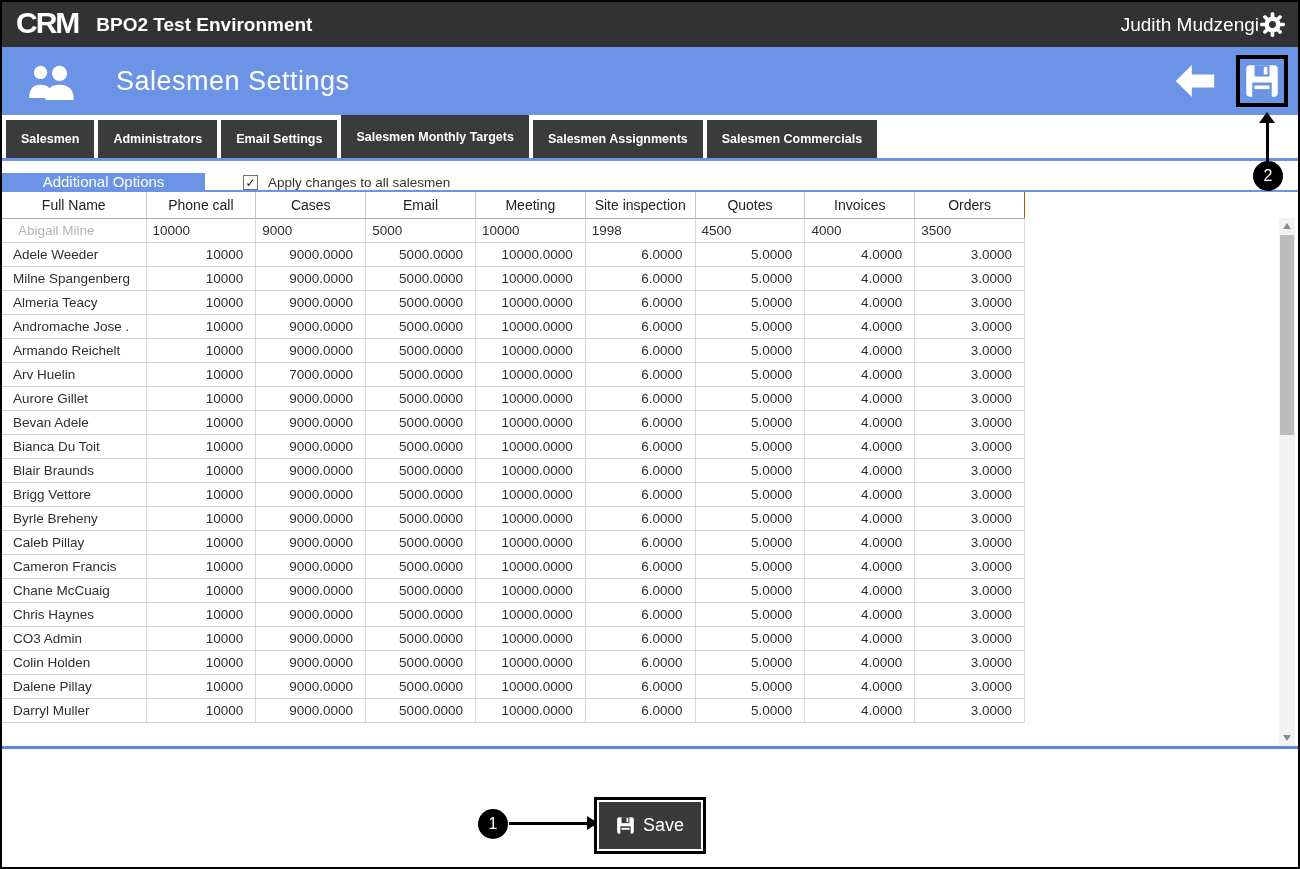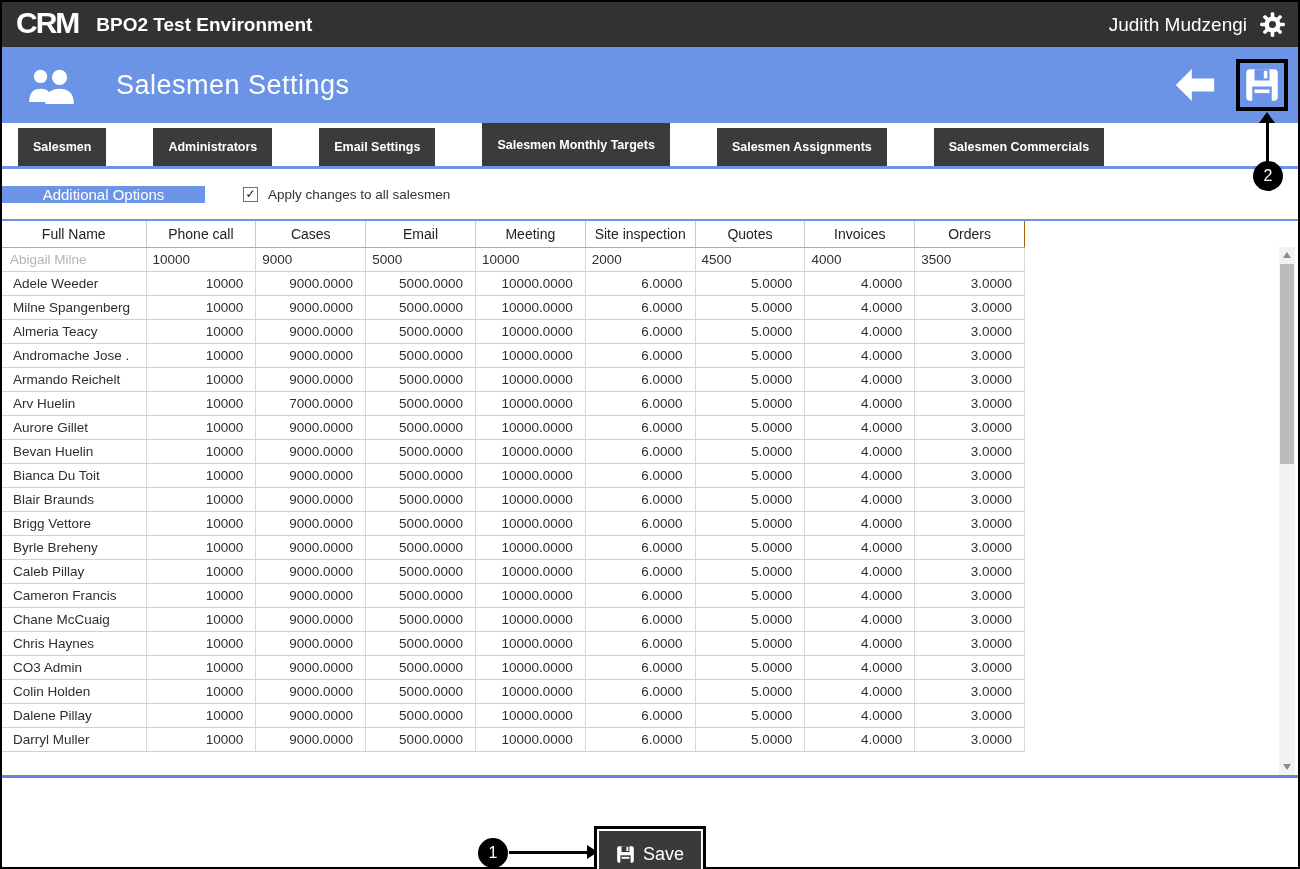--- a/index.html
+++ b/index.html
@@ -8,51 +8,51 @@
     --tabdark:#3B3B3B;
   }
   *{margin:0;padding:0;box-sizing:border-box;}
   body{width:1300px;height:869px;overflow:hidden;background:#fff;font-family:"Liberation Sans",sans-serif;}
   .page{position:relative;width:1300px;height:869px;border:2px solid #000;background:#fff;display:flex;flex-direction:column;}
 
   
   .topbar{height:45px;background:var(--dark);display:flex;align-items:center;padding:0 12px 0 14px;flex:0 0 auto;}
   .logo{color:#fff;font-size:30px;font-weight:800;letter-spacing:-2px;line-height:1;padding-bottom:3px;}
   .topbar-title{color:#fff;font-size:19px;font-weight:700;margin-left:18px;}
-  .topbar-right{margin-left:auto;display:flex;align-items:center;gap:12px;}
+  .topbar-right{margin-left:auto;display:flex;align-items:center;gap:0;}
   .user-name{color:#fff;font-size:19px;}
 
   
-  .bluehead{height:76px;background:var(--blue);display:flex;align-items:center;padding:0 8px 0 26px;flex:0 0 auto;}
+  .bluehead{height:68px;background:var(--blue);display:flex;align-items:center;padding:0 8px 0 26px;flex:0 0 auto;}
   .page-title{color:#fff;font-size:27px;font-weight:400;margin-left:42px;letter-spacing:.5px;}
   .back-btn{margin-left:auto;margin-right:20px;display:flex;align-items:center;cursor:pointer;background:none;border:none;}
   .save-annot-box{width:52px;height:52px;border:4px solid #000;display:flex;align-items:center;justify-content:center;margin-right:2px;}
   .save-icon-btn{background:none;border:none;display:flex;align-items:center;cursor:pointer;}
 
   
-  .tabsrow{height:46px;display:flex;align-items:flex-end;padding-left:16px;border-bottom:3px solid var(--blue);background:#fff;flex:0 0 auto;gap:43px;}
+  .tabsrow{height:46px;display:flex;align-items:flex-end;padding-left:4px;border-bottom:3px solid var(--blue);background:#fff;flex:0 0 auto;}
   .tab{background:var(--tabdark);color:#fff;font-size:12.5px;font-weight:bold;padding:0 15px;margin-right:4px;height:38px;display:flex;align-items:center;border:none;cursor:pointer;white-space:nowrap;}
   .tab.active{height:43px;}
 
   
-  .optionsrow{height:52px;display:flex;align-items:center;border-bottom:2px solid var(--blue);flex:0 0 auto;}
+  .optionsrow{height:31px;display:flex;align-items:flex-end;border-bottom:2px solid var(--blue);flex:0 0 auto;}
   .options-tab{width:203px;background:var(--blue);color:#fff;font-size:15px;display:flex;align-items:center;justify-content:center;border:none;cursor:pointer;}
   .checkbox-area{display:flex;align-items:center;margin-left:38px;gap:10px;font-size:13.5px;color:#333;}
   .checkbox{width:15px;height:15px;border:1px solid #707070;background:#fff;display:flex;align-items:center;justify-content:center;font-size:12px;line-height:1;color:#111;cursor:pointer;}
 
   
   .tablewrap{position:relative;height:557px;border-bottom:3px solid #5b87dd;flex:0 0 auto;background:#fff;}
   table{width:1023px;table-layout:fixed;border-collapse:collapse;font-size:13.5px;color:#2f2f2f;}
   thead th{height:26px;font-weight:400;font-size:14px;color:#222;text-align:center;border-right:1px solid #c9c9c9;border-bottom:1px solid #ababab;overflow:hidden;white-space:nowrap;}
   thead th:last-child{border-right:1px solid #a16207;}
   td{height:24px;border-right:1px solid #d8d8d8;border-bottom:1px solid #d0d0d0;padding:0 10px;overflow:hidden;white-space:nowrap;}
   .name-cell{text-align:left;padding-left:11px;}
   .val-cell{text-align:right;padding-right:12px;}
   .edit-row td{text-align:left;padding-left:6px;}
-  .edit-row .name-cell{color:#b4b4b4;padding-left:8px;}
+  .edit-row .name-cell{color:#b4b4b4;padding-left:16px;}
 
   
   .scrollbar{position:absolute;right:3px;top:26px;width:16px;height:528px;background:#f2f2f2;}
   .sb-btn{position:absolute;left:0;width:16px;height:16px;display:flex;align-items:center;justify-content:center;cursor:pointer;}
   .sb-up{top:0;}
   .sb-down{bottom:0;}
   .tri-up{width:0;height:0;border-left:4.5px solid transparent;border-right:4.5px solid transparent;border-bottom:6px solid #8b8b8b;}
   .tri-down{width:0;height:0;border-left:4.5px solid transparent;border-right:4.5px solid transparent;border-top:6px solid #8b8b8b;}
   .sb-thumb{position:absolute;left:1px;top:17px;width:14px;height:200px;background:#bcbcbc;cursor:pointer;}
 
@@ -172,21 +172,21 @@
             <th>Orders</th>
           </tr>
       </thead>
       <tbody>
         <tr class="edit-row">
           <td class="name-cell">Abigail Milne</td>
           <td>10000</td>
           <td>9000</td>
           <td>5000</td>
           <td>10000</td>
-          <td>2000</td>
+          <td>1998</td>
           <td>4500</td>
           <td>4000</td>
           <td>3500</td>
         </tr>
       <tr>
         <td class="name-cell">Adele Weeder</td>
         <td class="val-cell">10000</td>
         <td class="val-cell">9000.0000</td>
         <td class="val-cell">5000.0000</td>
         <td class="val-cell">10000.0000</td>
@@ -255,21 +255,21 @@
         <td class="val-cell">10000</td>
         <td class="val-cell">9000.0000</td>
         <td class="val-cell">5000.0000</td>
         <td class="val-cell">10000.0000</td>
         <td class="val-cell">6.0000</td>
         <td class="val-cell">5.0000</td>
         <td class="val-cell">4.0000</td>
         <td class="val-cell">3.0000</td>
       </tr>
           <tr>
-        <td class="name-cell">Bevan Huelin</td>
+        <td class="name-cell">Bevan Adele</td>
         <td class="val-cell">10000</td>
         <td class="val-cell">9000.0000</td>
         <td class="val-cell">5000.0000</td>
         <td class="val-cell">10000.0000</td>
         <td class="val-cell">6.0000</td>
         <td class="val-cell">5.0000</td>
         <td class="val-cell">4.0000</td>
         <td class="val-cell">3.0000</td>
       </tr>
           <tr>

